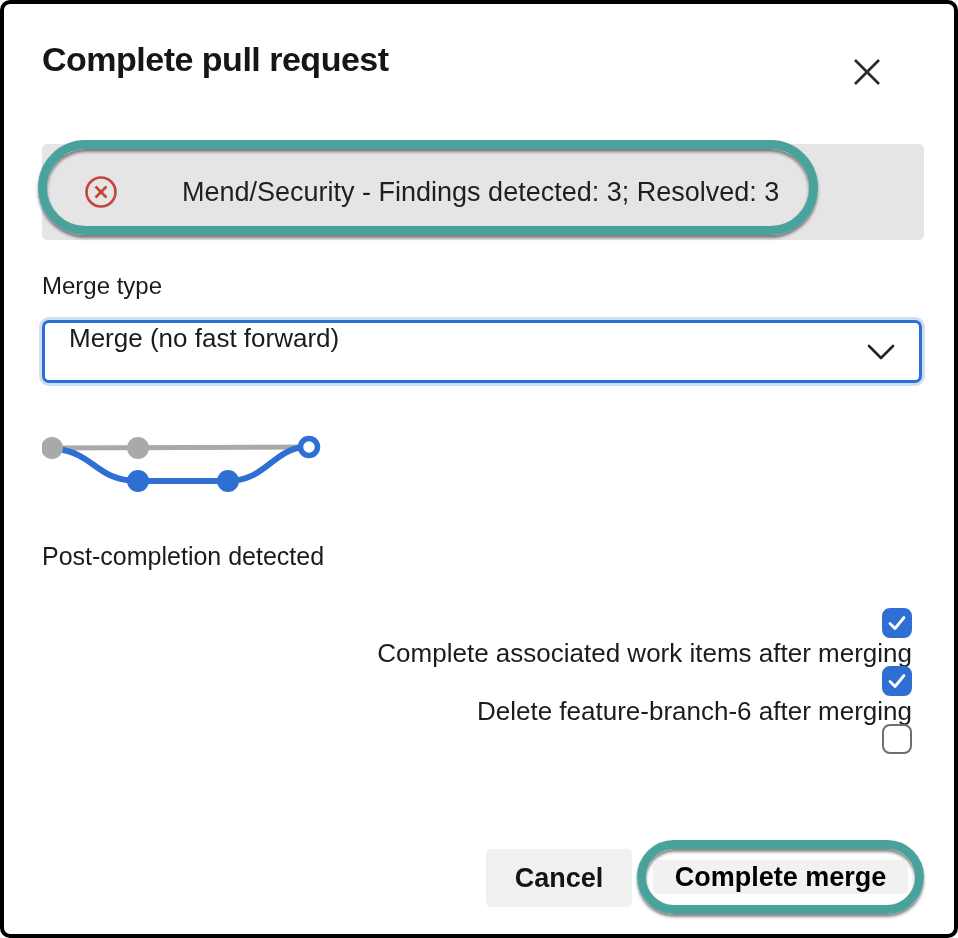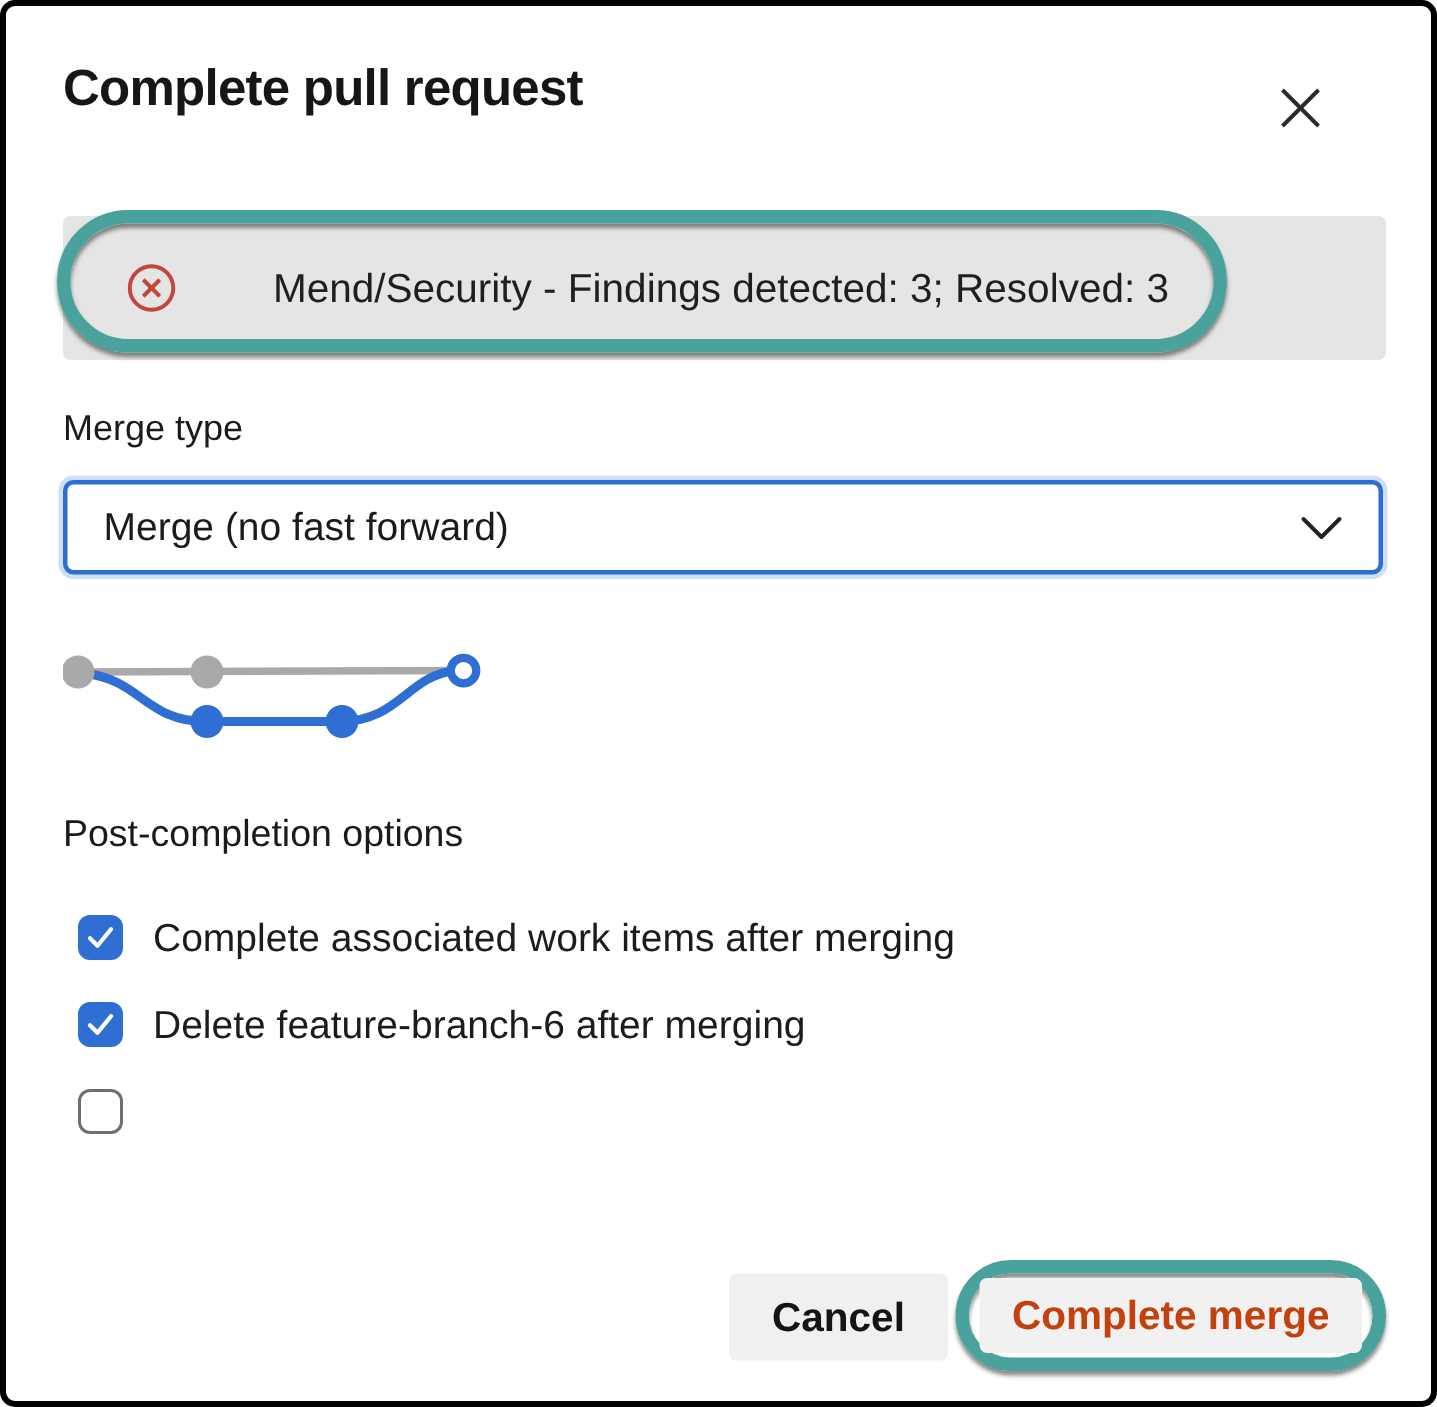--- a/index.html
+++ b/index.html
@@ -55,40 +55,40 @@
 
   
   .merge-type-label {
     position: absolute; left: 38px; top: 268px;
     font-size: 24px; color: #1b1b1b;
   }
   .dropdown {
     position: absolute; left: 38px; top: 316px; width: 880px; height: 63px;
     background: #fff; border: 3px solid #2b6fd4; border-radius: 7px;
     box-shadow: 0 0 0 3px #cedff5;
-    display: flex; align-items: center; cursor: pointer;
+    display: flex; align-items: flex-start; cursor: pointer;
   }
   .dropdown-value {
     margin-left: 24px; font-size: 26px; color: #1b1b1b;
   }
   .dropdown-chevron {
     position: absolute; right: 22px; top: 17px; width: 32px; height: 24px;
   }
 
   
   .git-graph { position: absolute; left: 38px; top: 424px; width: 290px; height: 76px; }
 
   
   .post-label {
     position: absolute; left: 38px; top: 538px;
     font-size: 25px; color: #1b1b1b;
   }
   .checkbox-row {
     position: absolute; left: 48px; width: 860px; height: 34px;
-    display: flex; align-items: center; cursor: pointer;
+    display: flex; align-items: flex-end; cursor: pointer; flex-direction: column;
   }
   .row-0 { top: 604px; }
   .row-1 { top: 662px; }
   .row-2 { top: 720px; }
   .checkbox {
     width: 30px; height: 30px; border-radius: 8px; flex: 0 0 30px;
     border: 2px solid #6f6f6f; background: #fff;
     display: flex; align-items: center; justify-content: center;
   }
   .checkbox svg { display: none; }
@@ -100,22 +100,22 @@
   .btn {
     position: absolute; border: none; border-radius: 5px;
     font-family: "Liberation Sans", sans-serif;
     font-size: 27px; font-weight: 700; cursor: pointer;
   }
   .btn-cancel {
     left: 482px; top: 845px; width: 146px; height: 58px;
     background: #f0f0f0; color: #141414; text-align: center;
   }
   .btn-complete {
-    position: relative; width: 255px; height: 50px; border-radius: 5px;
-    background: #f1f1f1; color: #c2410c; border: none;
+    position: relative; width: 255px; height: 34px; border-radius: 5px;
+    background: #f1f1f1; color: #000000; border: none;
     font-family: "Liberation Sans", sans-serif;
     font-size: 27px; font-weight: 700; cursor: default;
   }
 </style>
 </head>
 <body>
 
 <div class="dialog">
 
   <h1 class="title">Complete pull request</h1>
@@ -155,21 +155,21 @@
       <line x1="8" y1="20" x2="266" y2="19" stroke="#a9a9a9" stroke-width="5"></line>
       <path d="M 16,21 C 52,26 56,53 95,53 L 185,53 C 224,53 230,22 262,19" fill="none" stroke="#2f6fd3" stroke-width="6" stroke-linecap="round"></path>
       <circle cx="10" cy="20" r="11" fill="#a9a9a9"></circle>
       <circle cx="96" cy="20" r="11" fill="#a9a9a9"></circle>
       <circle cx="96" cy="53" r="11" fill="#2f6fd3"></circle>
       <circle cx="186" cy="53" r="11" fill="#2f6fd3"></circle>
       <circle cx="267" cy="19" r="8.5" fill="#ffffff" stroke="#2f6fd3" stroke-width="5.5"></circle>
     </svg>
   </div>
 
-  <div class="post-label">Post-completion options</div>
+  <div class="post-label">Post-completion detected</div>
 
   <div class="checkbox-row row-0">
     <span class="checkbox checked">
       <svg width="22" height="22" viewBox="0 0 22 22">
         <polyline points="4,11.5 9,16.5 18,5.5" fill="none" stroke="#fff" stroke-width="2.8" stroke-linecap="round" stroke-linejoin="round"></polyline>
       </svg>
     </span>
     <span class="checkbox-label">Complete associated work items after merging</span>
   </div>
 

